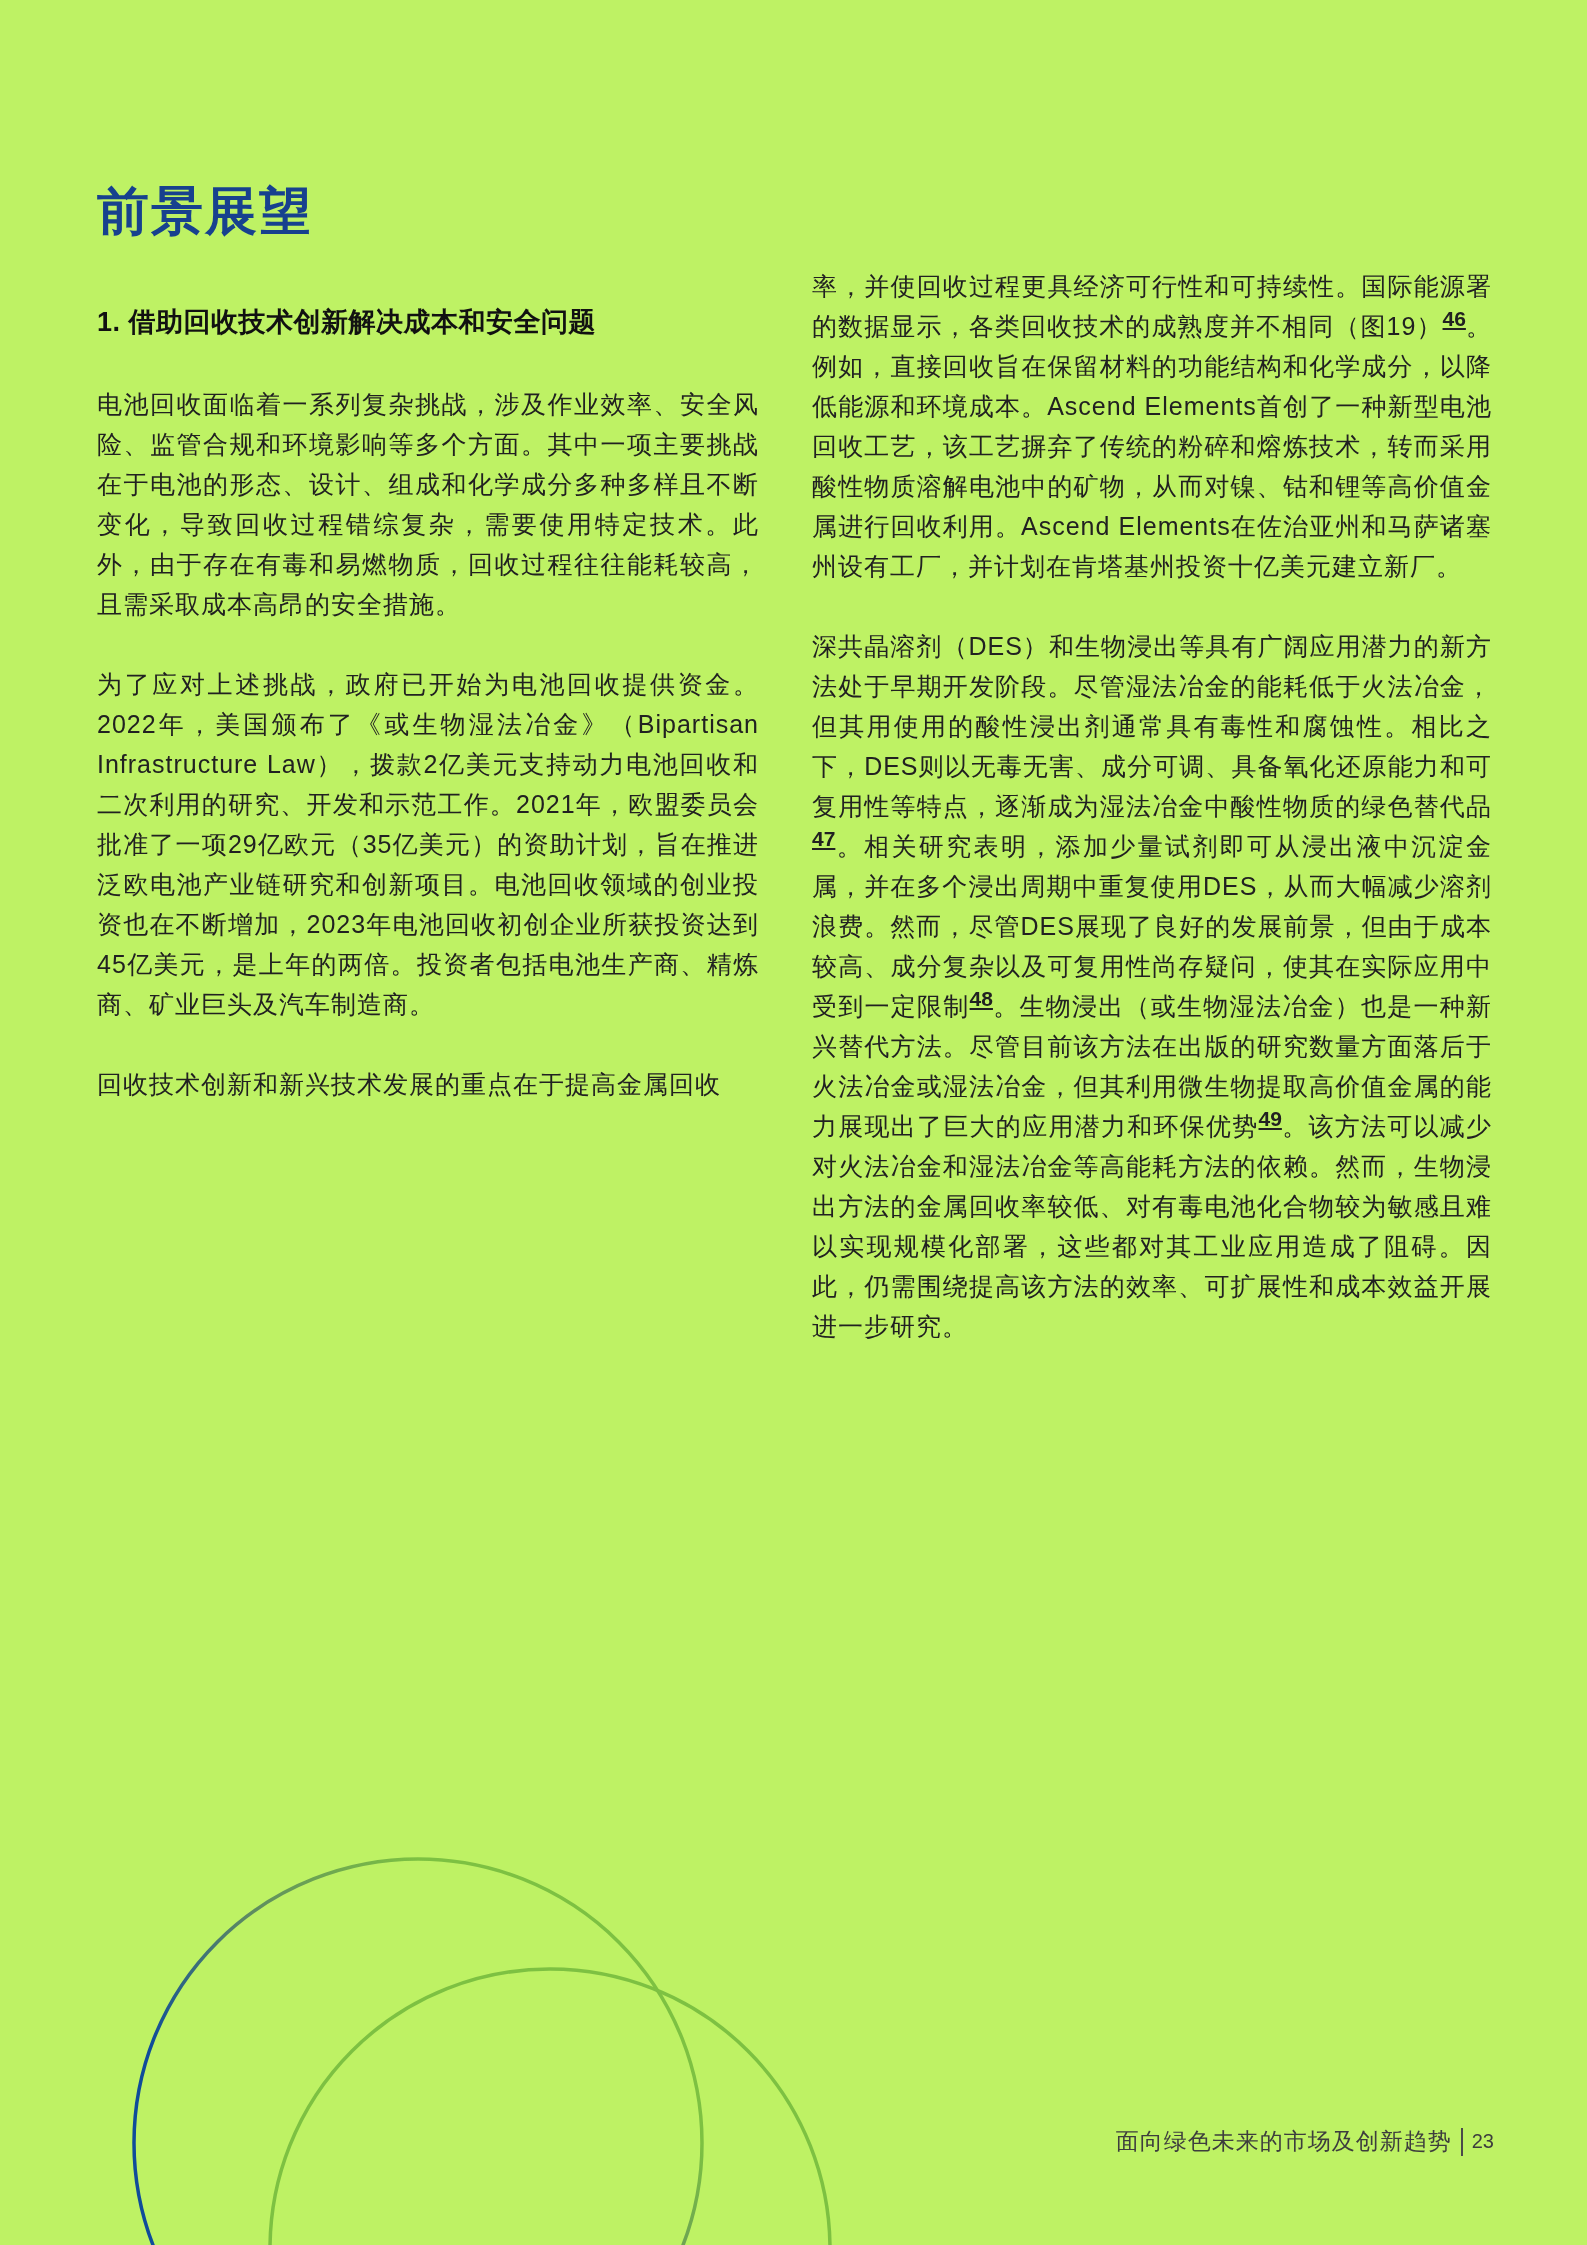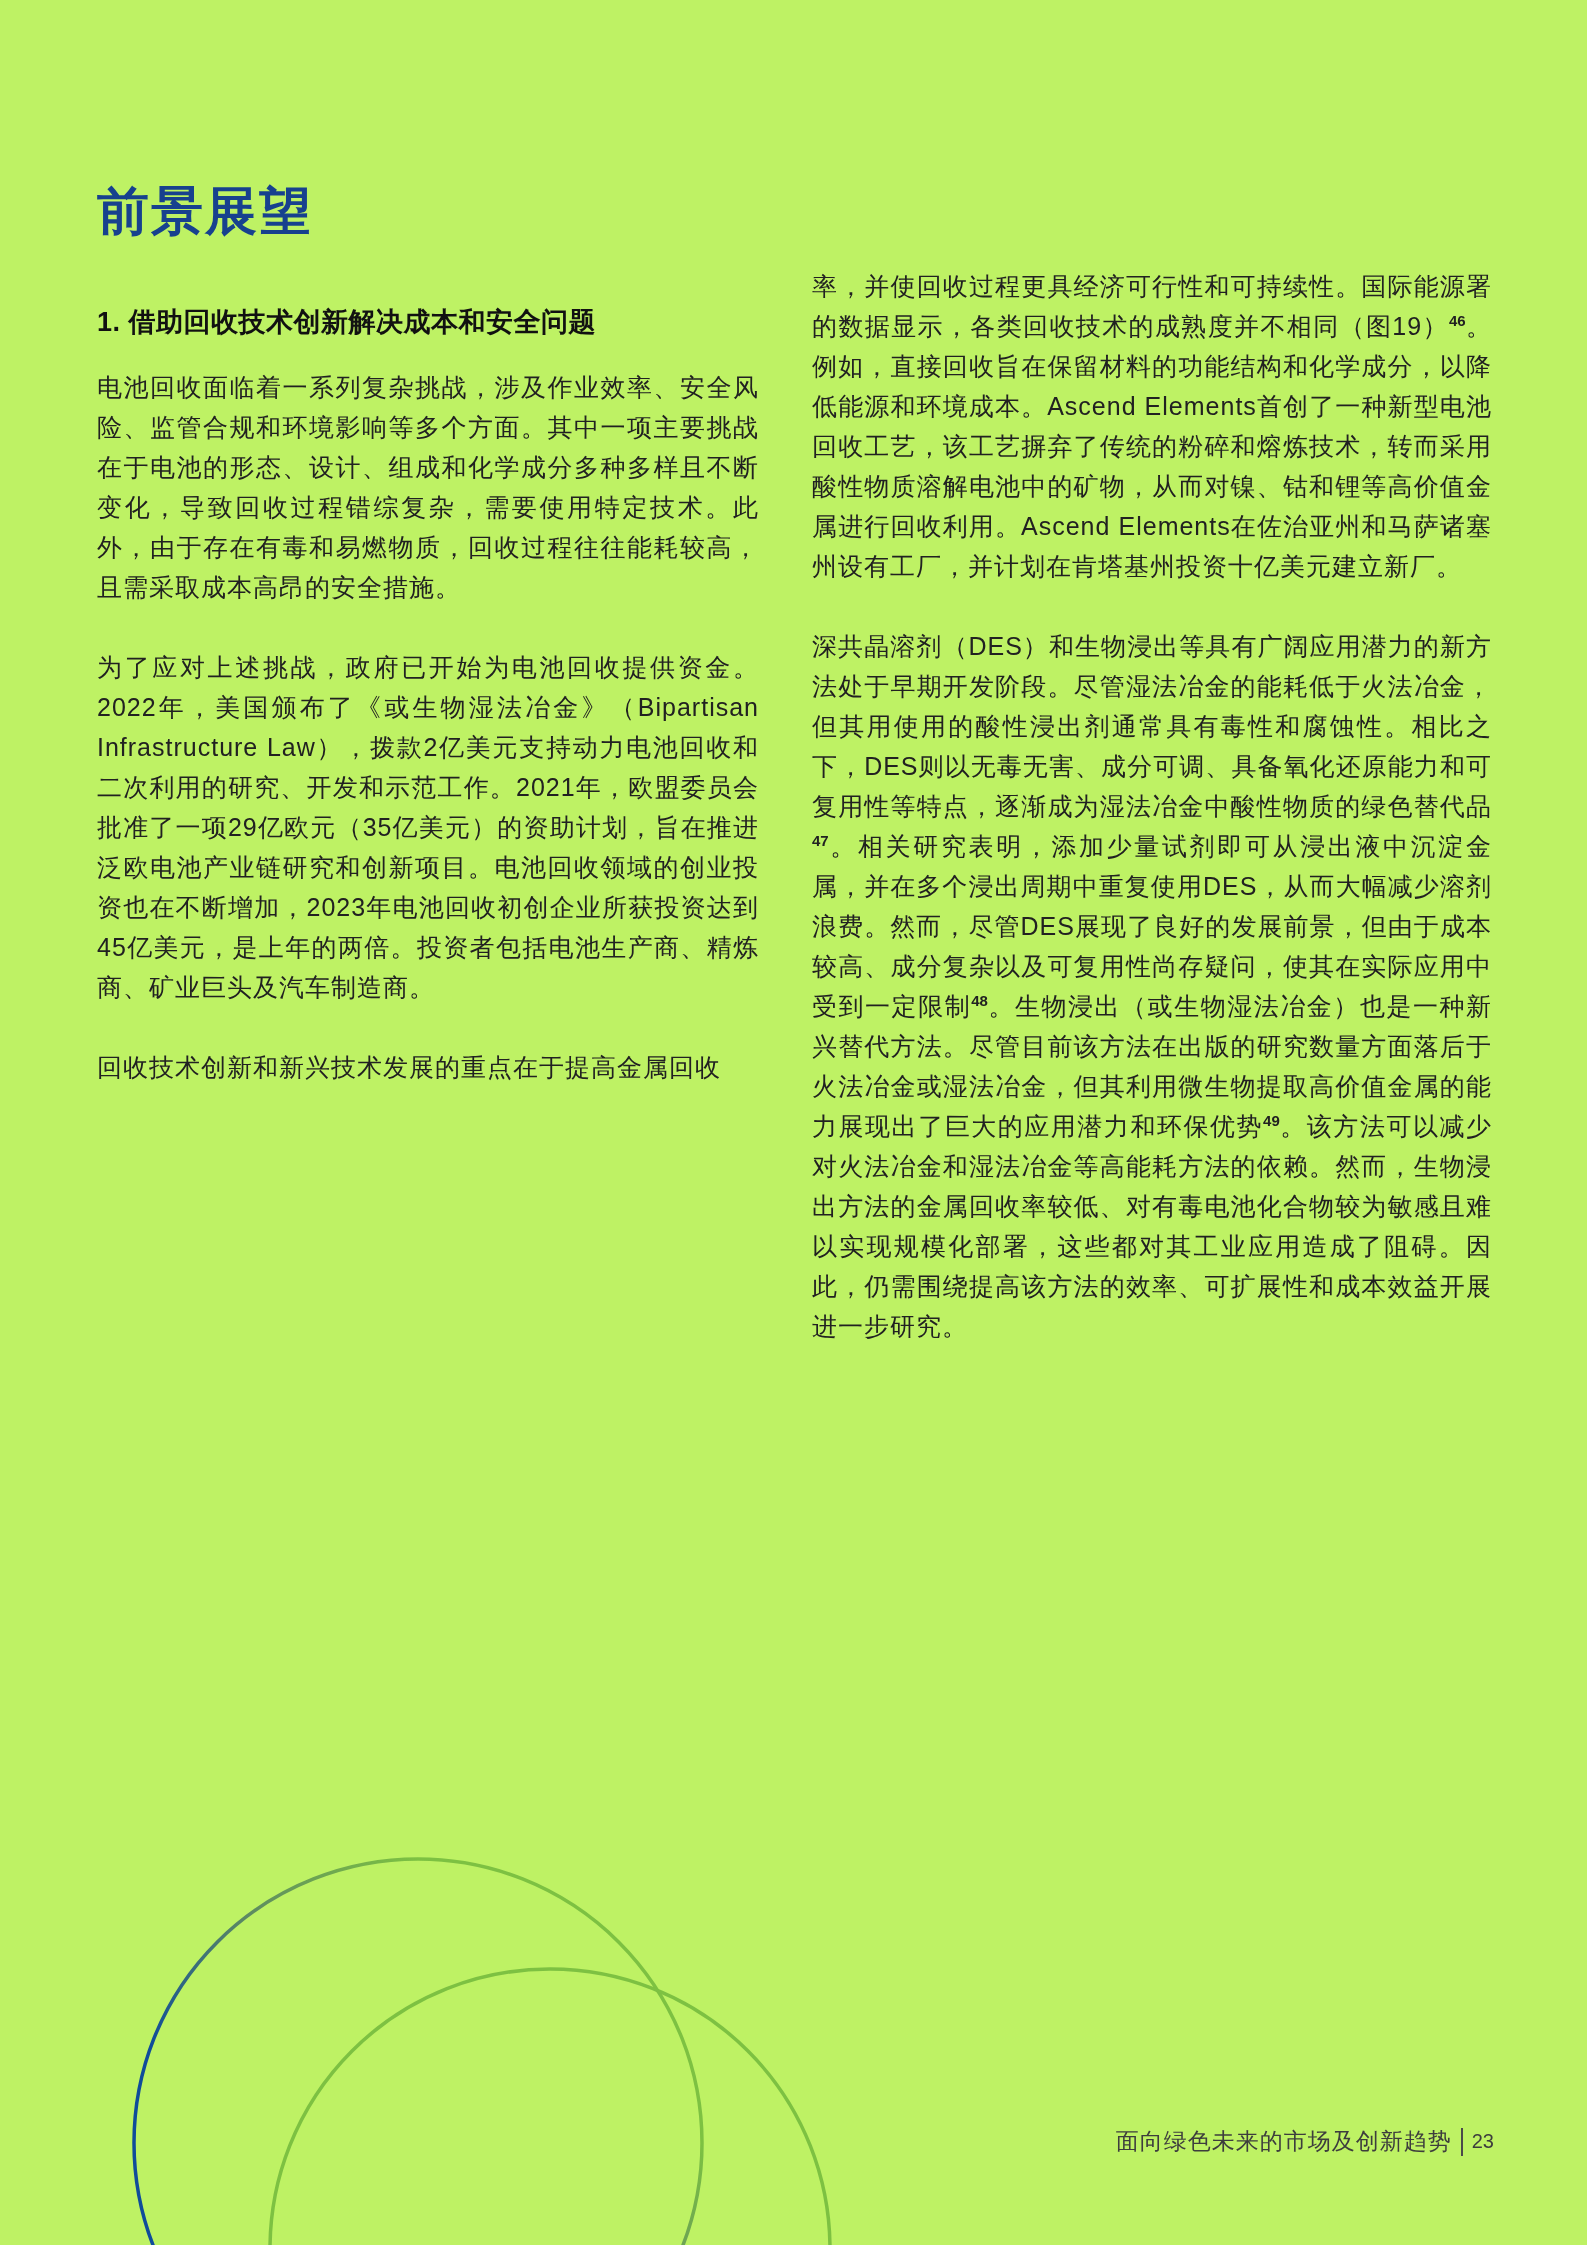--- a/index.html
+++ b/index.html
@@ -34,29 +34,30 @@
   }
   .col-left{left:97px;width:662px;}
   .col-right{left:812px;width:680px;}
   .col p{margin:0 0 40px 0;}
   .col h2{
     font-size:27px;
     font-weight:700;
     color:#111111;
     line-height:40px;
     letter-spacing:0.5px;
-    margin:36px 0 25px 0;
+    margin:36px 0 42px 0;
     text-align:left;
   }
   .col sup{
-    font-size:15px;
+    font-size:21px;
     font-weight:600;
     line-height:0;
     letter-spacing:0;
     vertical-align:super;
+    text-decoration:underline;
   }
   .deco-circles{
     position:absolute;
     left:0;top:0;
     width:1587px;height:2245px;
     pointer-events:none;
   }
   .footer{
     position:absolute;
     top:2126px;

